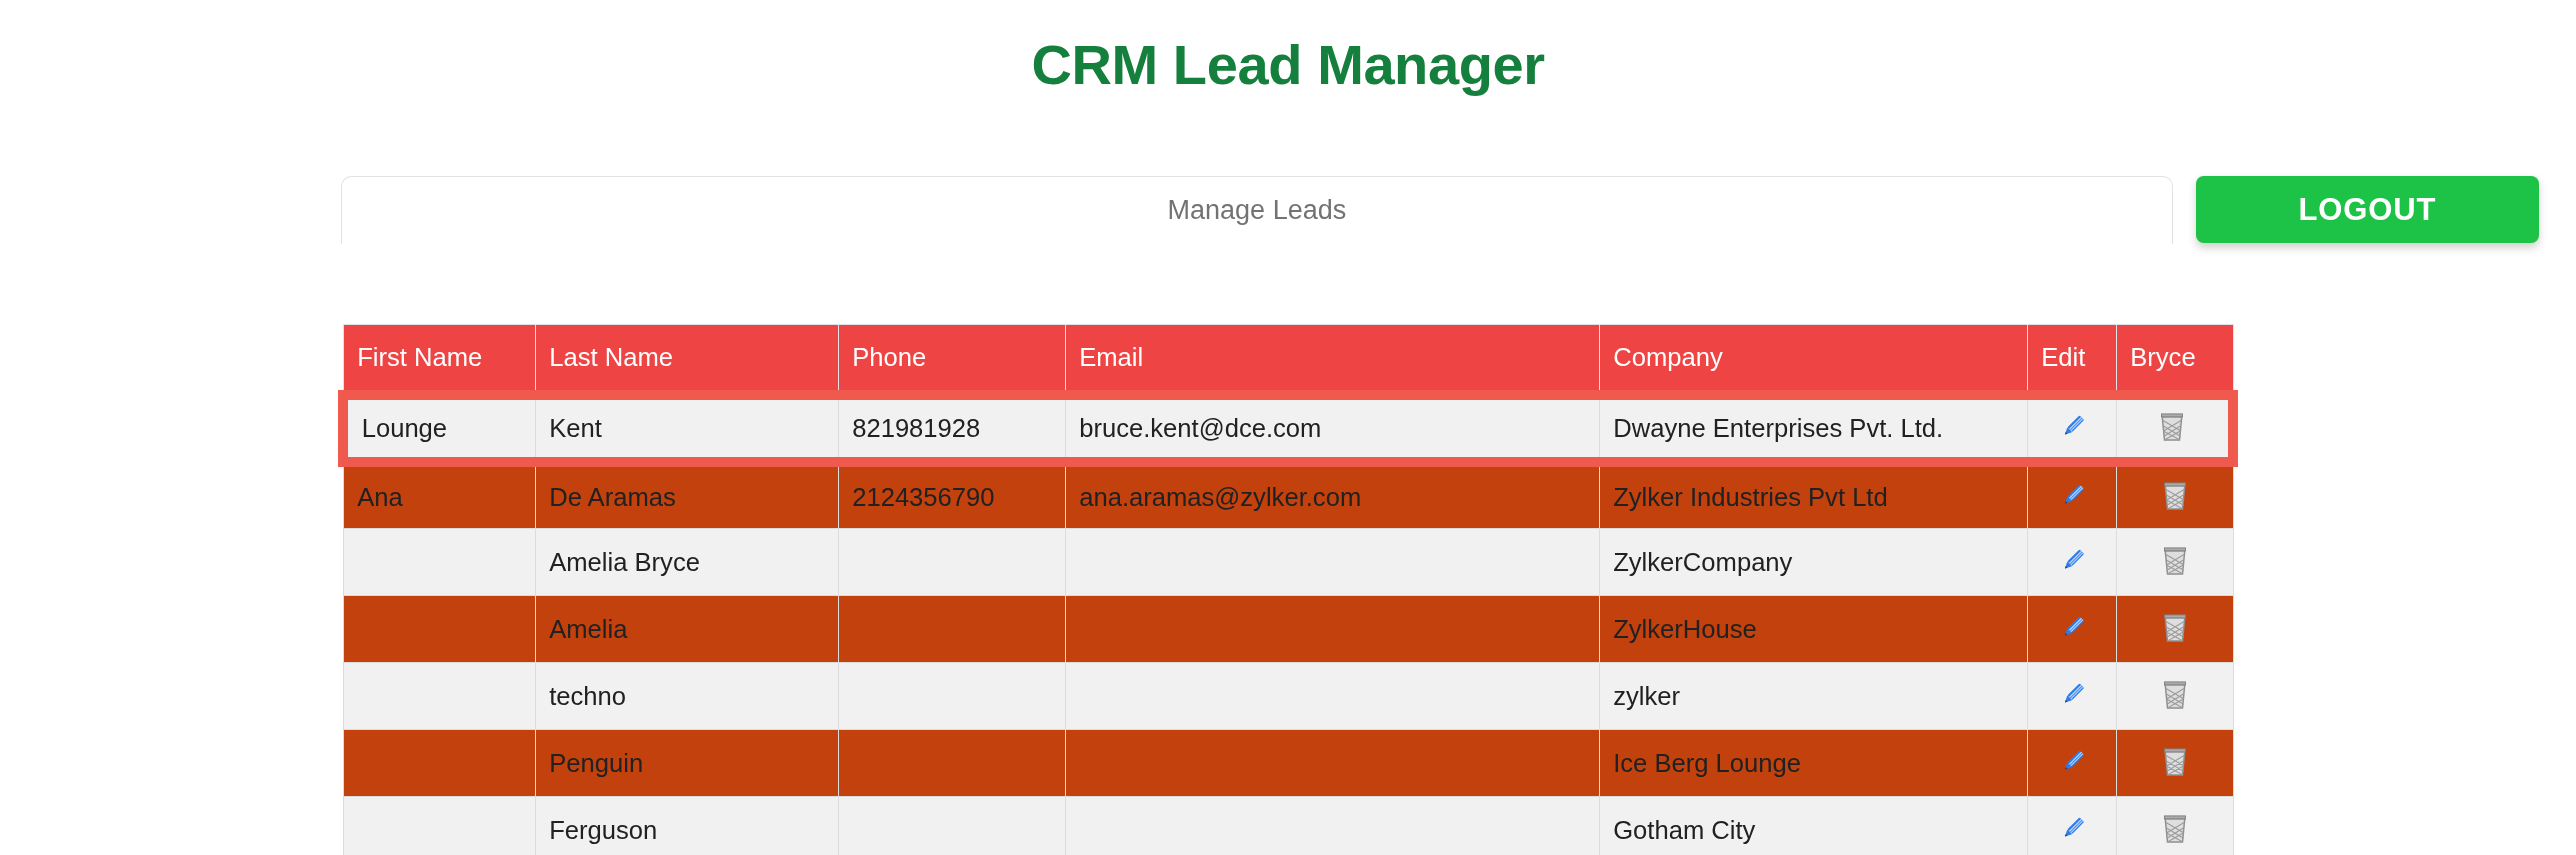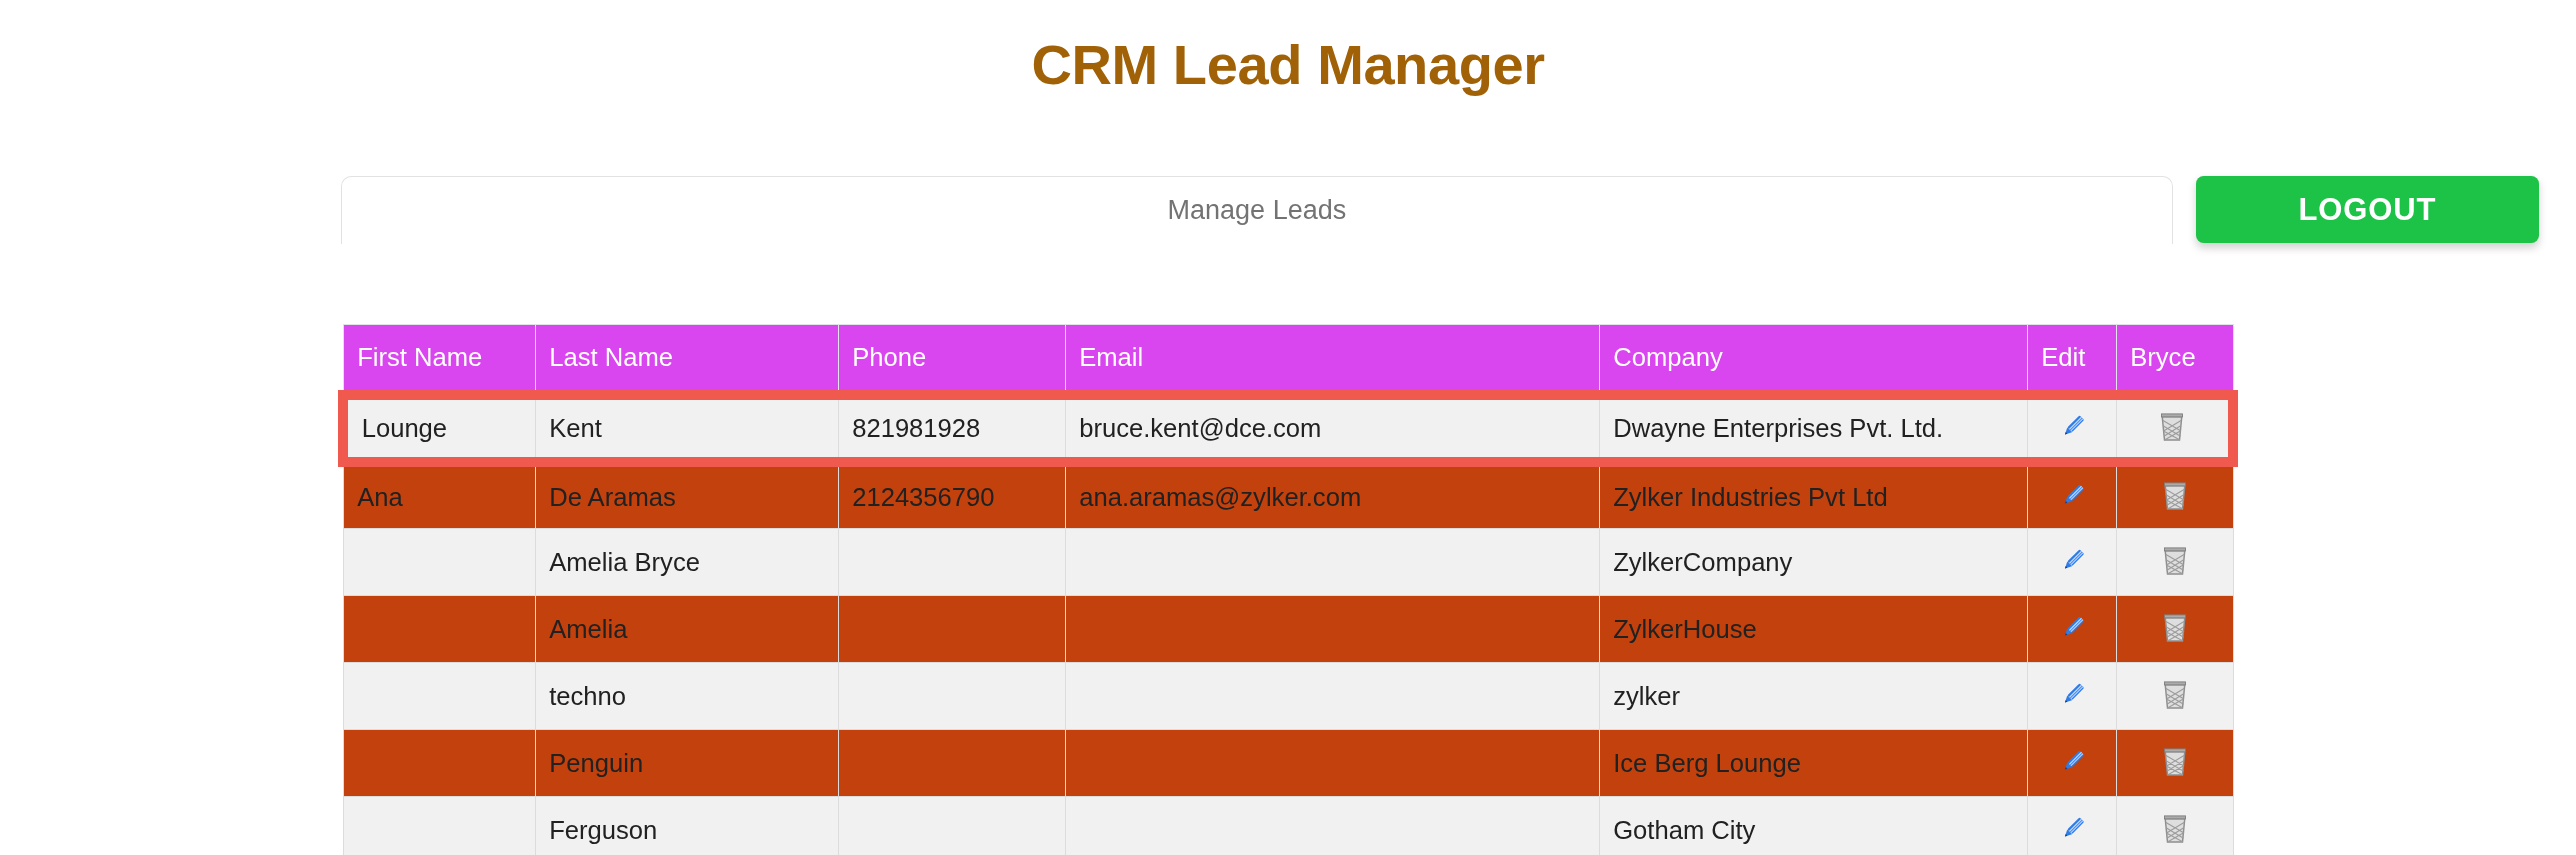--- a/index.html
+++ b/index.html
@@ -6,21 +6,21 @@
   html, body { margin: 0; padding: 0; }
   body {
     width: 2576px; height: 855px; overflow: hidden;
     background: #ffffff;
     font-family: "Liberation Sans", sans-serif;
     color: #212529;
   }
   .page-title {
     margin: 32px 0 0 0;
     text-align: center;
-    font-size: 56px; font-weight: 700; color: #a16207;
+    font-size: 56px; font-weight: 700; color: #15803d;
     letter-spacing: -0.4px;
   }
   .tabs-row {
     margin: 79px 0 0 341px;
     width: 2198px;
     display: flex; align-items: flex-start;
   }
   .tabs-nav {
     width: 1836px; height: 68px;
     display: flex;
@@ -61,21 +61,21 @@
     table-layout: fixed;
   }
   .leads-table col.c-first  { width: 192px; }
   .leads-table col.c-last   { width: 303px; }
   .leads-table col.c-phone  { width: 227px; }
   .leads-table col.c-email  { width: 534px; }
   .leads-table col.c-company{ width: 428px; }
   .leads-table col.c-edit   { width: 89px; }
   .leads-table col.c-delete { width: 117px; }
   .leads-table th {
-    background: #d946ef;
+    background: #ef4444;
     color: #ffffff;
     font-weight: 400;
     text-align: left;
     height: 70px;
     padding: 0 0 0 13.7px;
     border: 1.7px solid #dfe3e8;
   }
   .leads-table td {
     height: 67px;
     padding: 0 0 0 13.7px;

